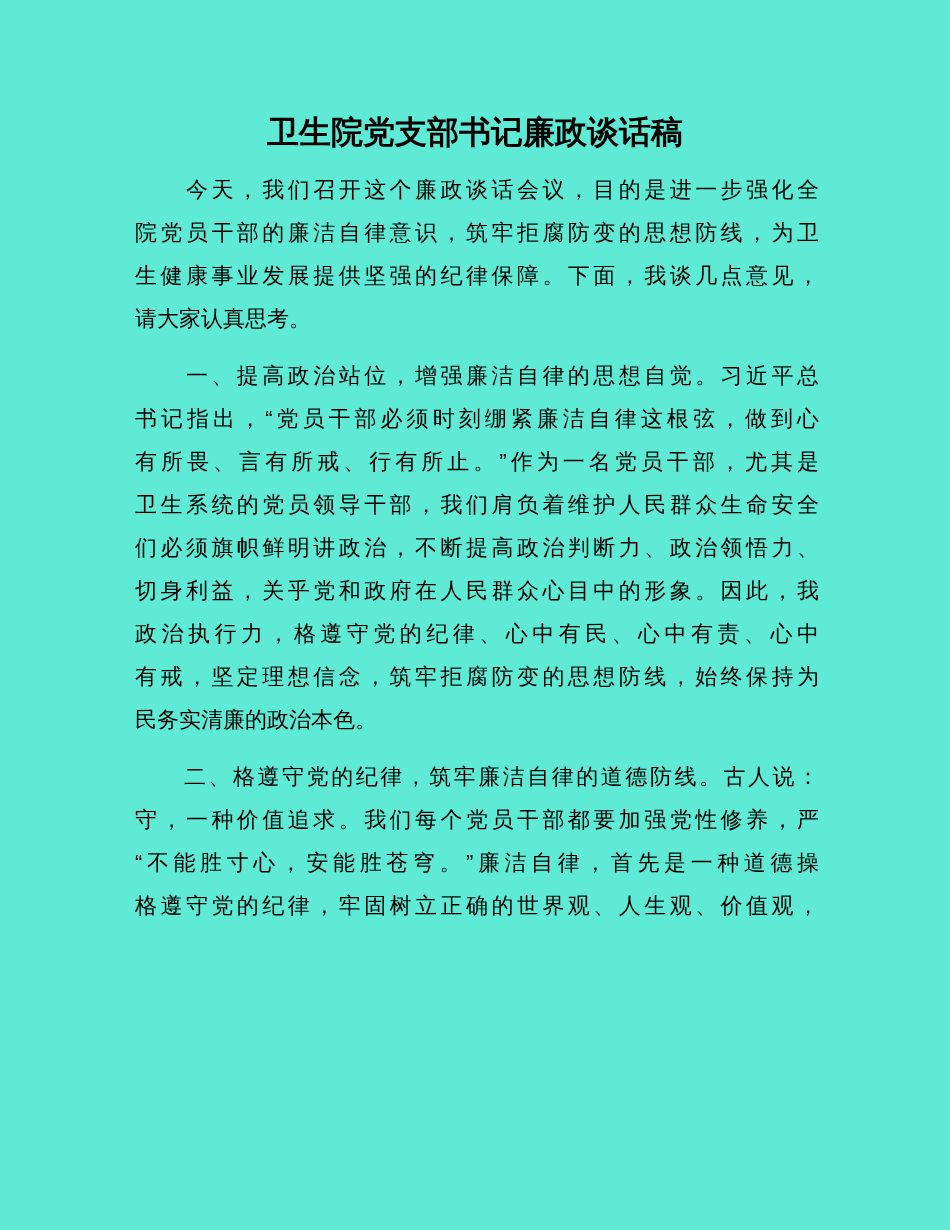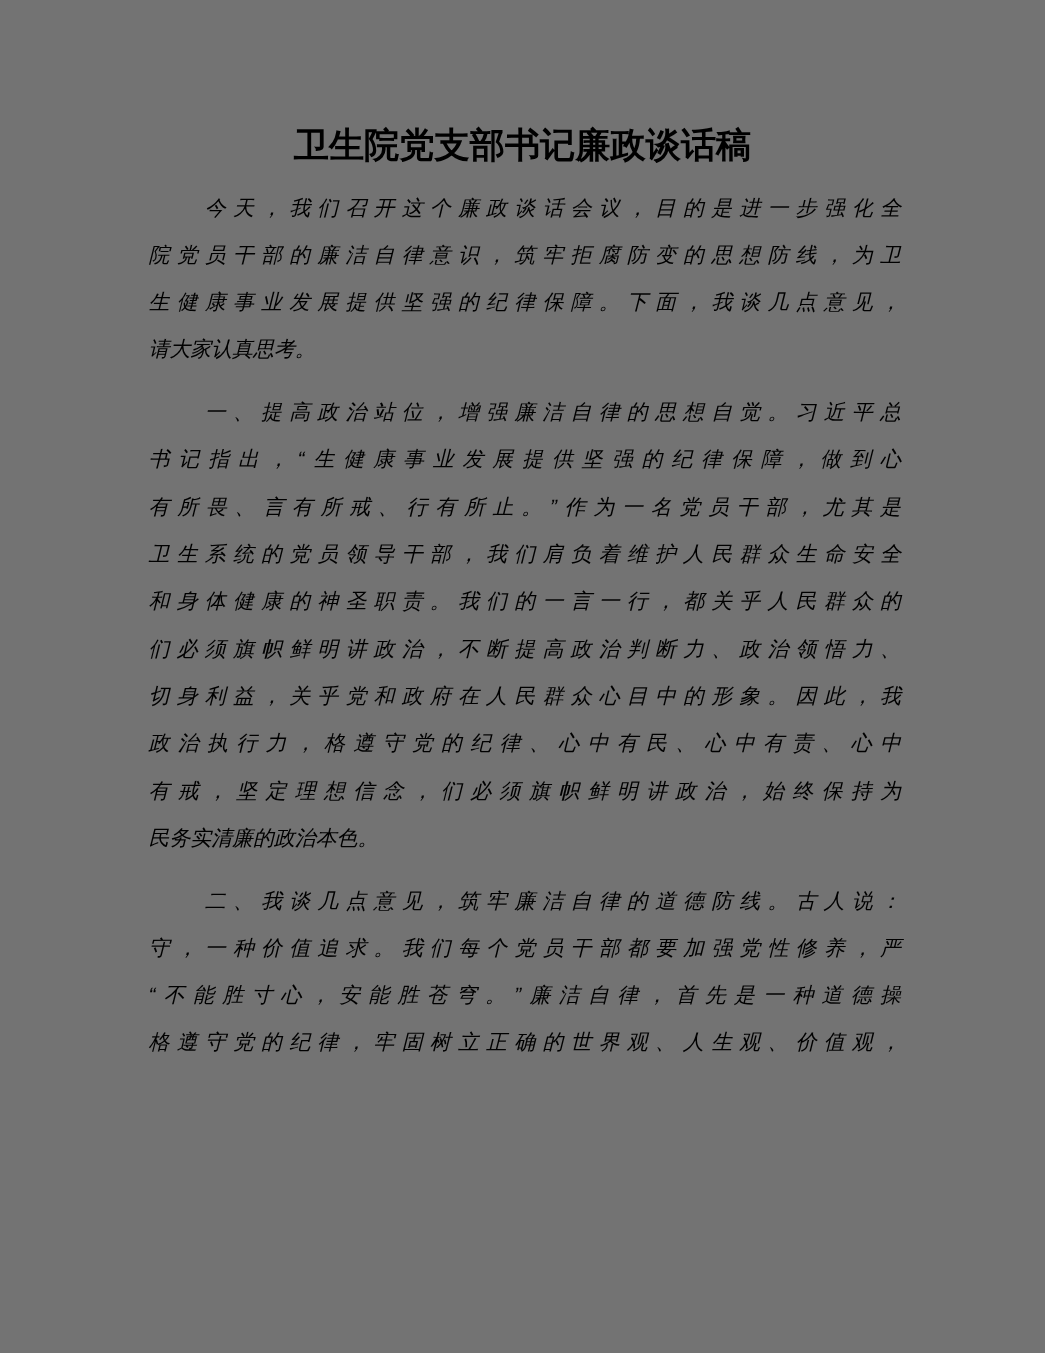--- a/index.html
+++ b/index.html
@@ -11,75 +11,73 @@
     height: 1230px;
     background: #ffffff;
     font-family: "Liberation Sans", sans-serif;
     color: #000000;
     overflow: hidden;
   }
   .page {
     position: relative;
     width: 950px;
     height: 1230px;
-    background: #737373;
+    background: #5eead4;
   }
   .doc-title {
     margin: 0;
     padding-top: 110px;
     text-align: center;
     font-size: 32px;
     line-height: 44px;
     font-weight: bold;
     letter-spacing: 0;
   }
   .doc-body {
     margin: 14px 0 0 135px;
     width: 684px;
   }
   .paragraph {
     margin: 0 0 14px 0;
   }
   .line {
-    font-size: 19px;
+    font-size: 22px;
     line-height: 43px;
     height: 43px;
     text-align: justify;
     
     text-align-last: justify;
-    font-style: italic;
   }
   .line.short {
     text-align-last: left;
   }
 </style>
 </head>
 <body>
 
 <div class="page">
   <h1 class="doc-title">卫生院党支部书记廉政谈话稿</h1>
   <div class="doc-body">
       <div class="paragraph">
         <div class="line">　　今天，我们召开这个廉政谈话会议，目的是进一步强化全</div>
         <div class="line">院党员干部的廉洁自律意识，筑牢拒腐防变的思想防线，为卫</div>
         <div class="line">生健康事业发展提供坚强的纪律保障。下面，我谈几点意见，</div>
         <div class="line short">请大家认真思考。</div>
       </div>
       <div class="paragraph">
         <div class="line">　　一、提高政治站位，增强廉洁自律的思想自觉。习近平总</div>
-        <div class="line">书记指出，“生健康事业发展提供坚强的纪律保障，做到心</div>
+        <div class="line">书记指出，“党员干部必须时刻绷紧廉洁自律这根弦，做到心</div>
         <div class="line">有所畏、言有所戒、行有所止。”作为一名党员干部，尤其是</div>
         <div class="line">卫生系统的党员领导干部，我们肩负着维护人民群众生命安全</div>
-        <div class="line">和身体健康的神圣职责。我们的一言一行，都关乎人民群众的</div>
         <div class="line">们必须旗帜鲜明讲政治，不断提高政治判断力、政治领悟力、</div>
         <div class="line">切身利益，关乎党和政府在人民群众心目中的形象。因此，我</div>
         <div class="line">政治执行力，格遵守党的纪律、心中有民、心中有责、心中</div>
-        <div class="line">有戒，坚定理想信念，们必须旗帜鲜明讲政治，始终保持为</div>
+        <div class="line">有戒，坚定理想信念，筑牢拒腐防变的思想防线，始终保持为</div>
         <div class="line short">民务实清廉的政治本色。</div>
       </div>
       <div class="paragraph">
-        <div class="line">　　二、我谈几点意见，筑牢廉洁自律的道德防线。古人说：</div>
+        <div class="line">　　二、格遵守党的纪律，筑牢廉洁自律的道德防线。古人说：</div>
         <div class="line">守，一种价值追求。我们每个党员干部都要加强党性修养，严</div>
         <div class="line">“不能胜寸心，安能胜苍穹。”廉洁自律，首先是一种道德操</div>
         <div class="line">格遵守党的纪律，牢固树立正确的世界观、人生观、价值观，</div>
       </div>
     </div>
 </div>
 
 </body></html>

